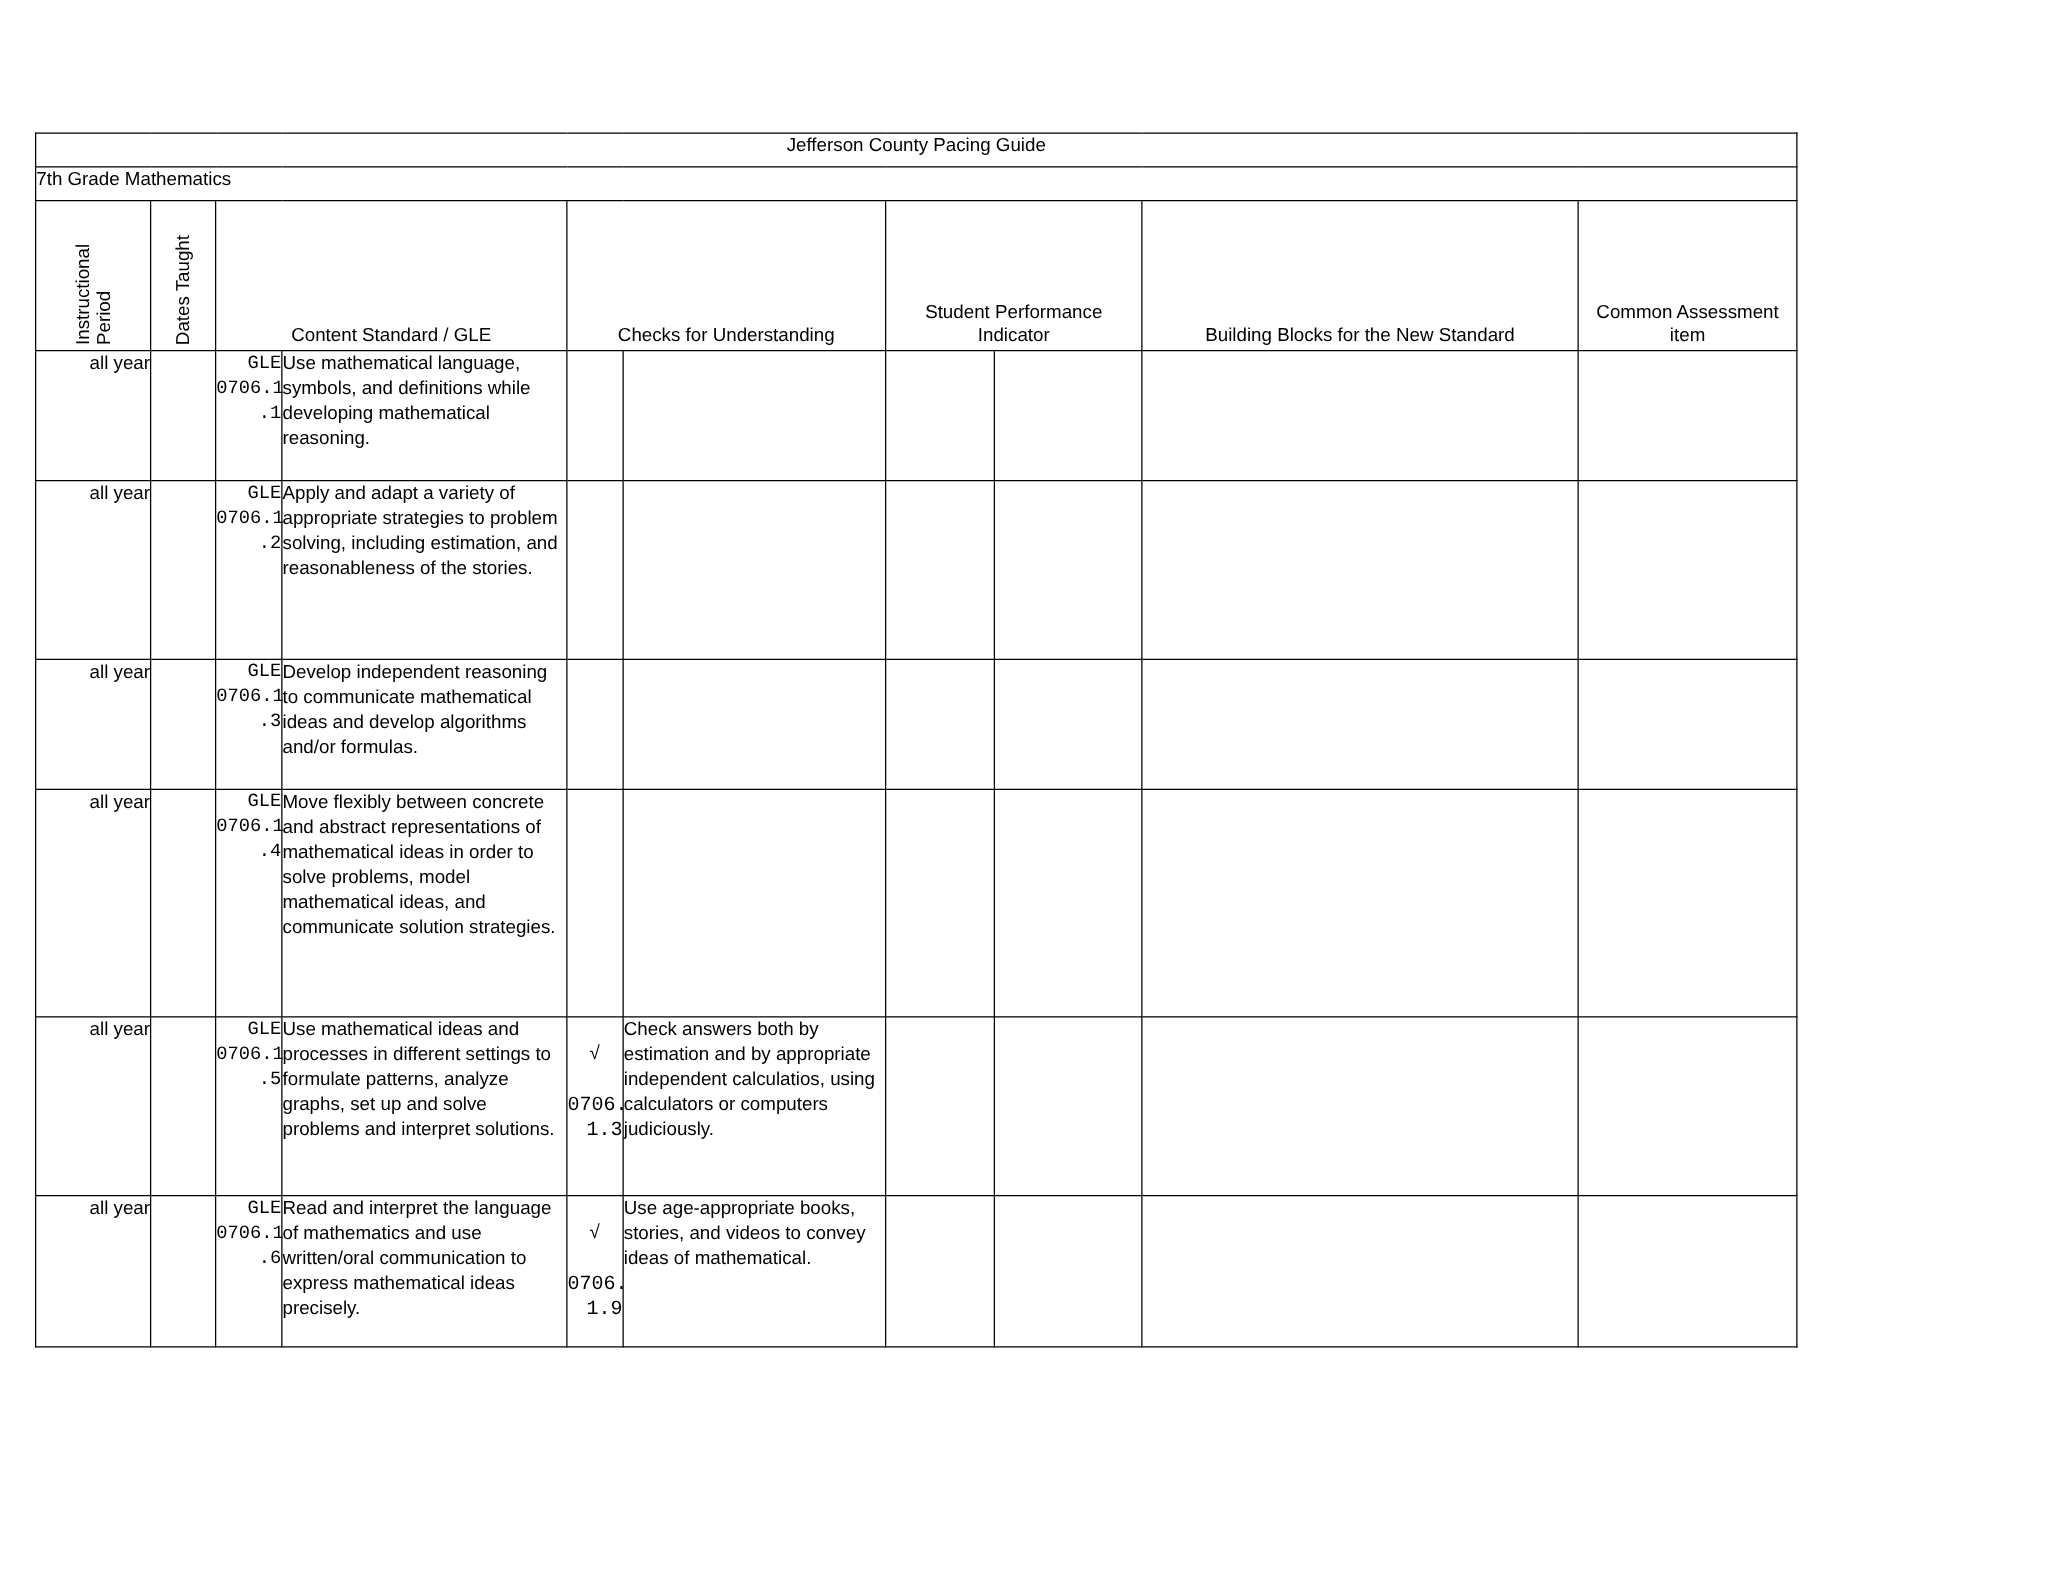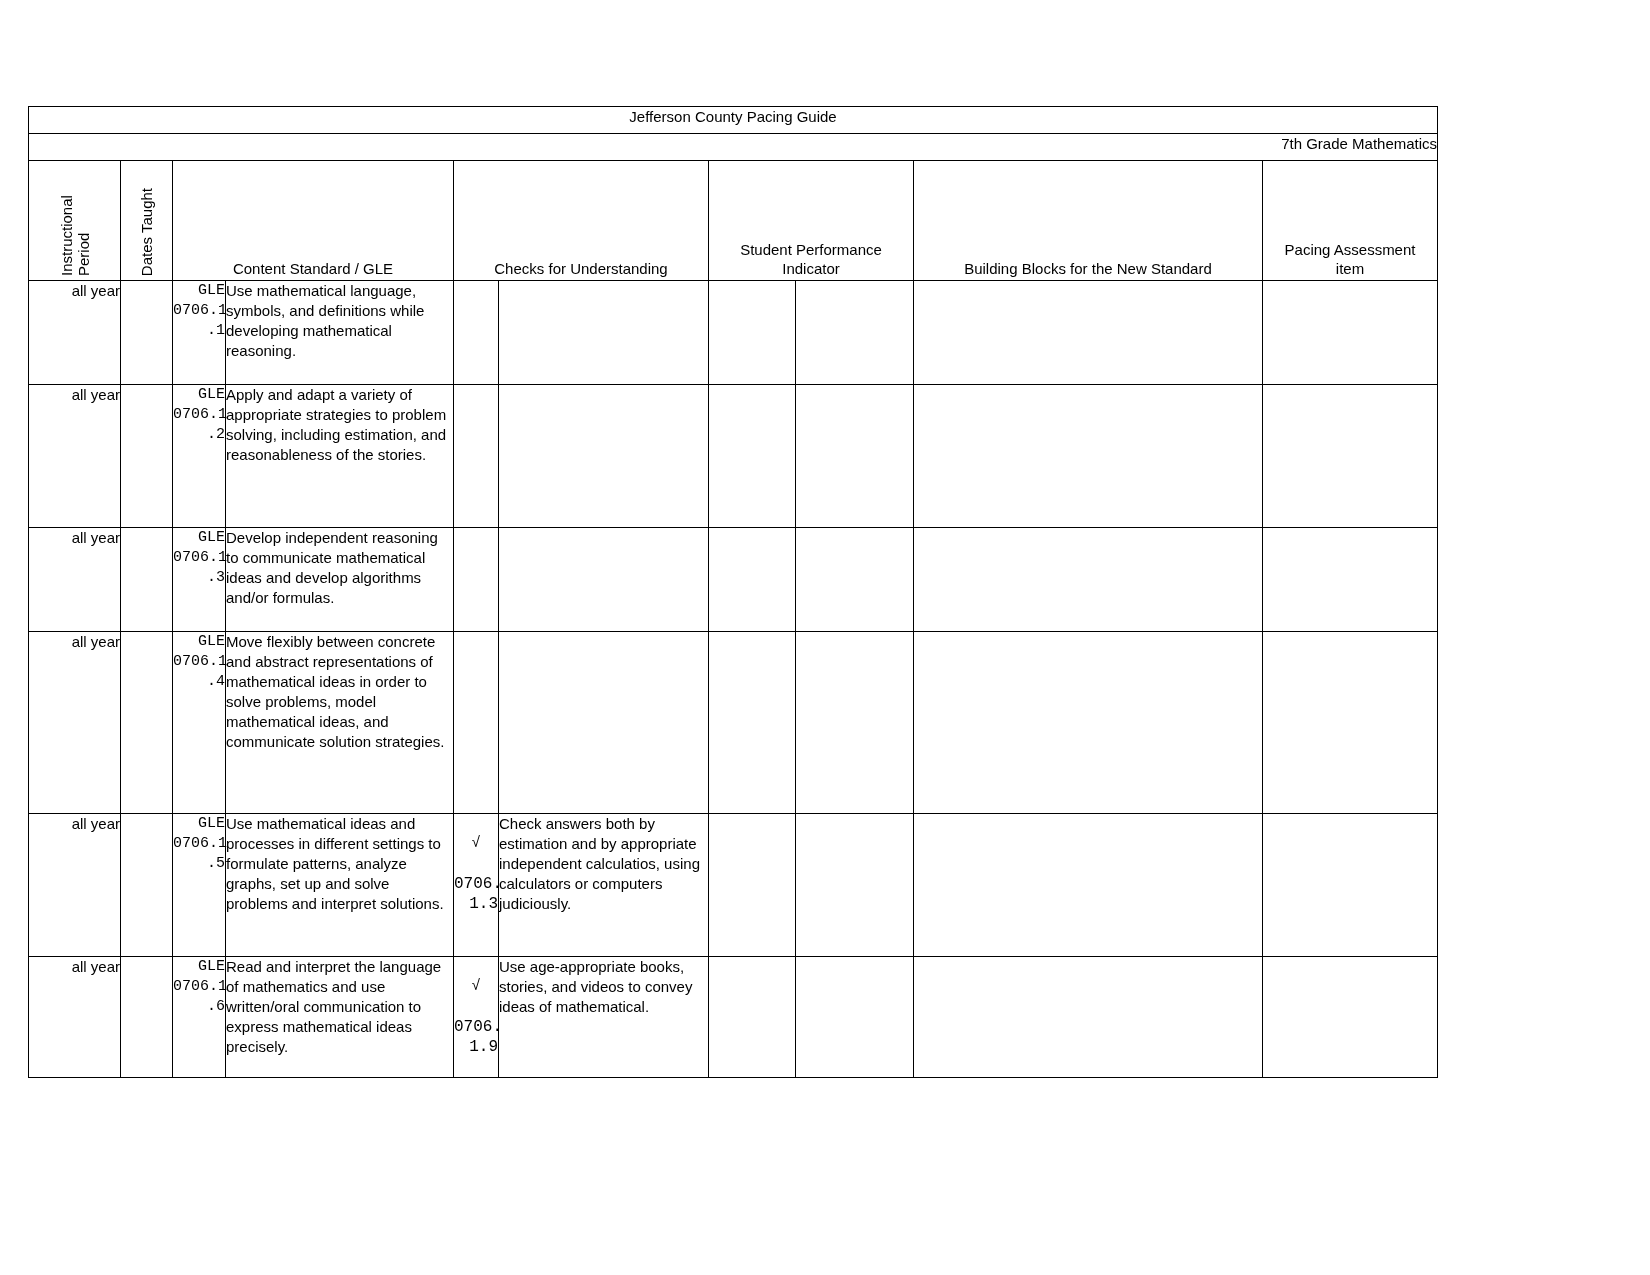--- a/index.html
+++ b/index.html
@@ -40,21 +40,21 @@
   
   .title-cell {
     text-align: center;
     font-size: 19px;
     line-height: 25px;
     padding: 3px 0 4px 0;
     vertical-align: middle;
     height: 26px;
   }
   .subtitle-cell {
-    text-align: right;
+    text-align: left;
     font-size: 19px;
     line-height: 25px;
     padding: 2px 0 4px 0;
     vertical-align: middle;
     height: 26px;
   }
   
   .hdr-row td {
     vertical-align: bottom;
     text-align: center;
@@ -159,21 +159,21 @@
         <span>Checks for Understanding</span>
       </td>
       <td colspan="2">
         <div>Student Performance</div>
         <div>Indicator</div>
       </td>
       <td>
         <span>Building Blocks for the New Standard</span>
       </td>
       <td>
-        <div>Pacing Assessment</div>
+        <div>Common Assessment</div>
         <div>item</div>
       </td>
     </tr>
 
     <tr style="height:104px">
       <td class="period-cell">all year</td>
       <td class="cell-pad"></td>
       <td class="code-cell">GLE
 0706.1
 .1</td>

